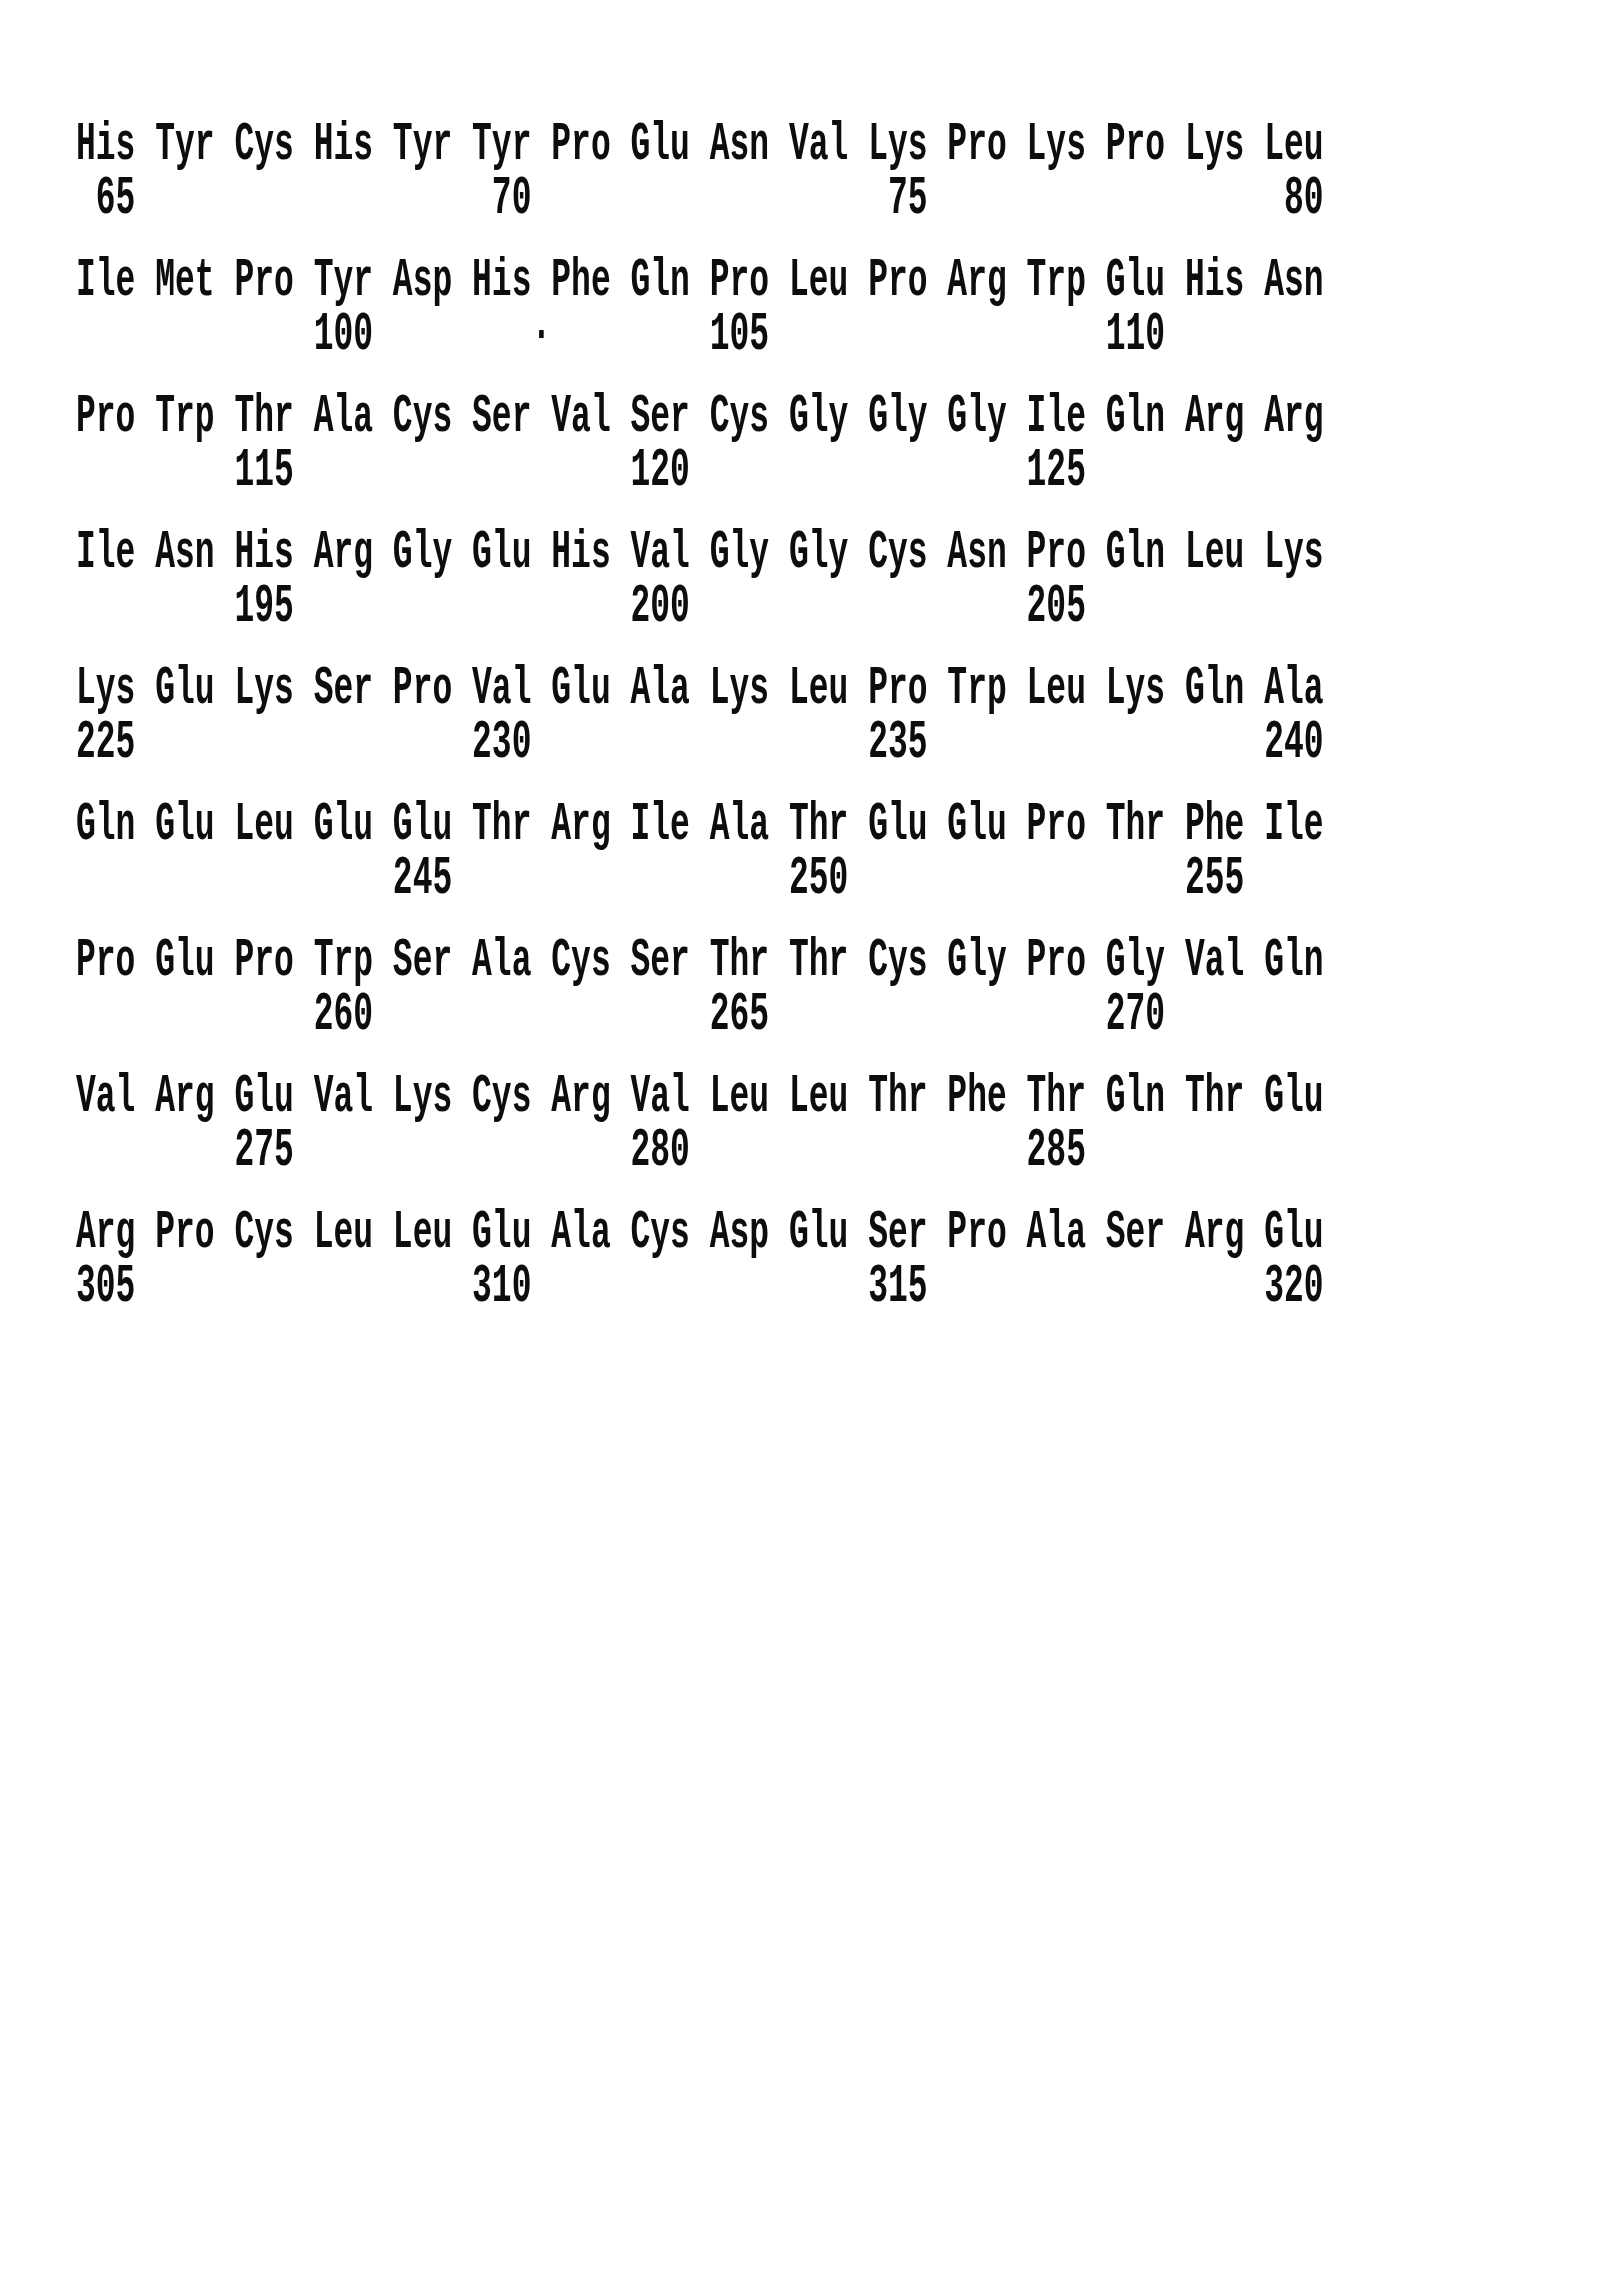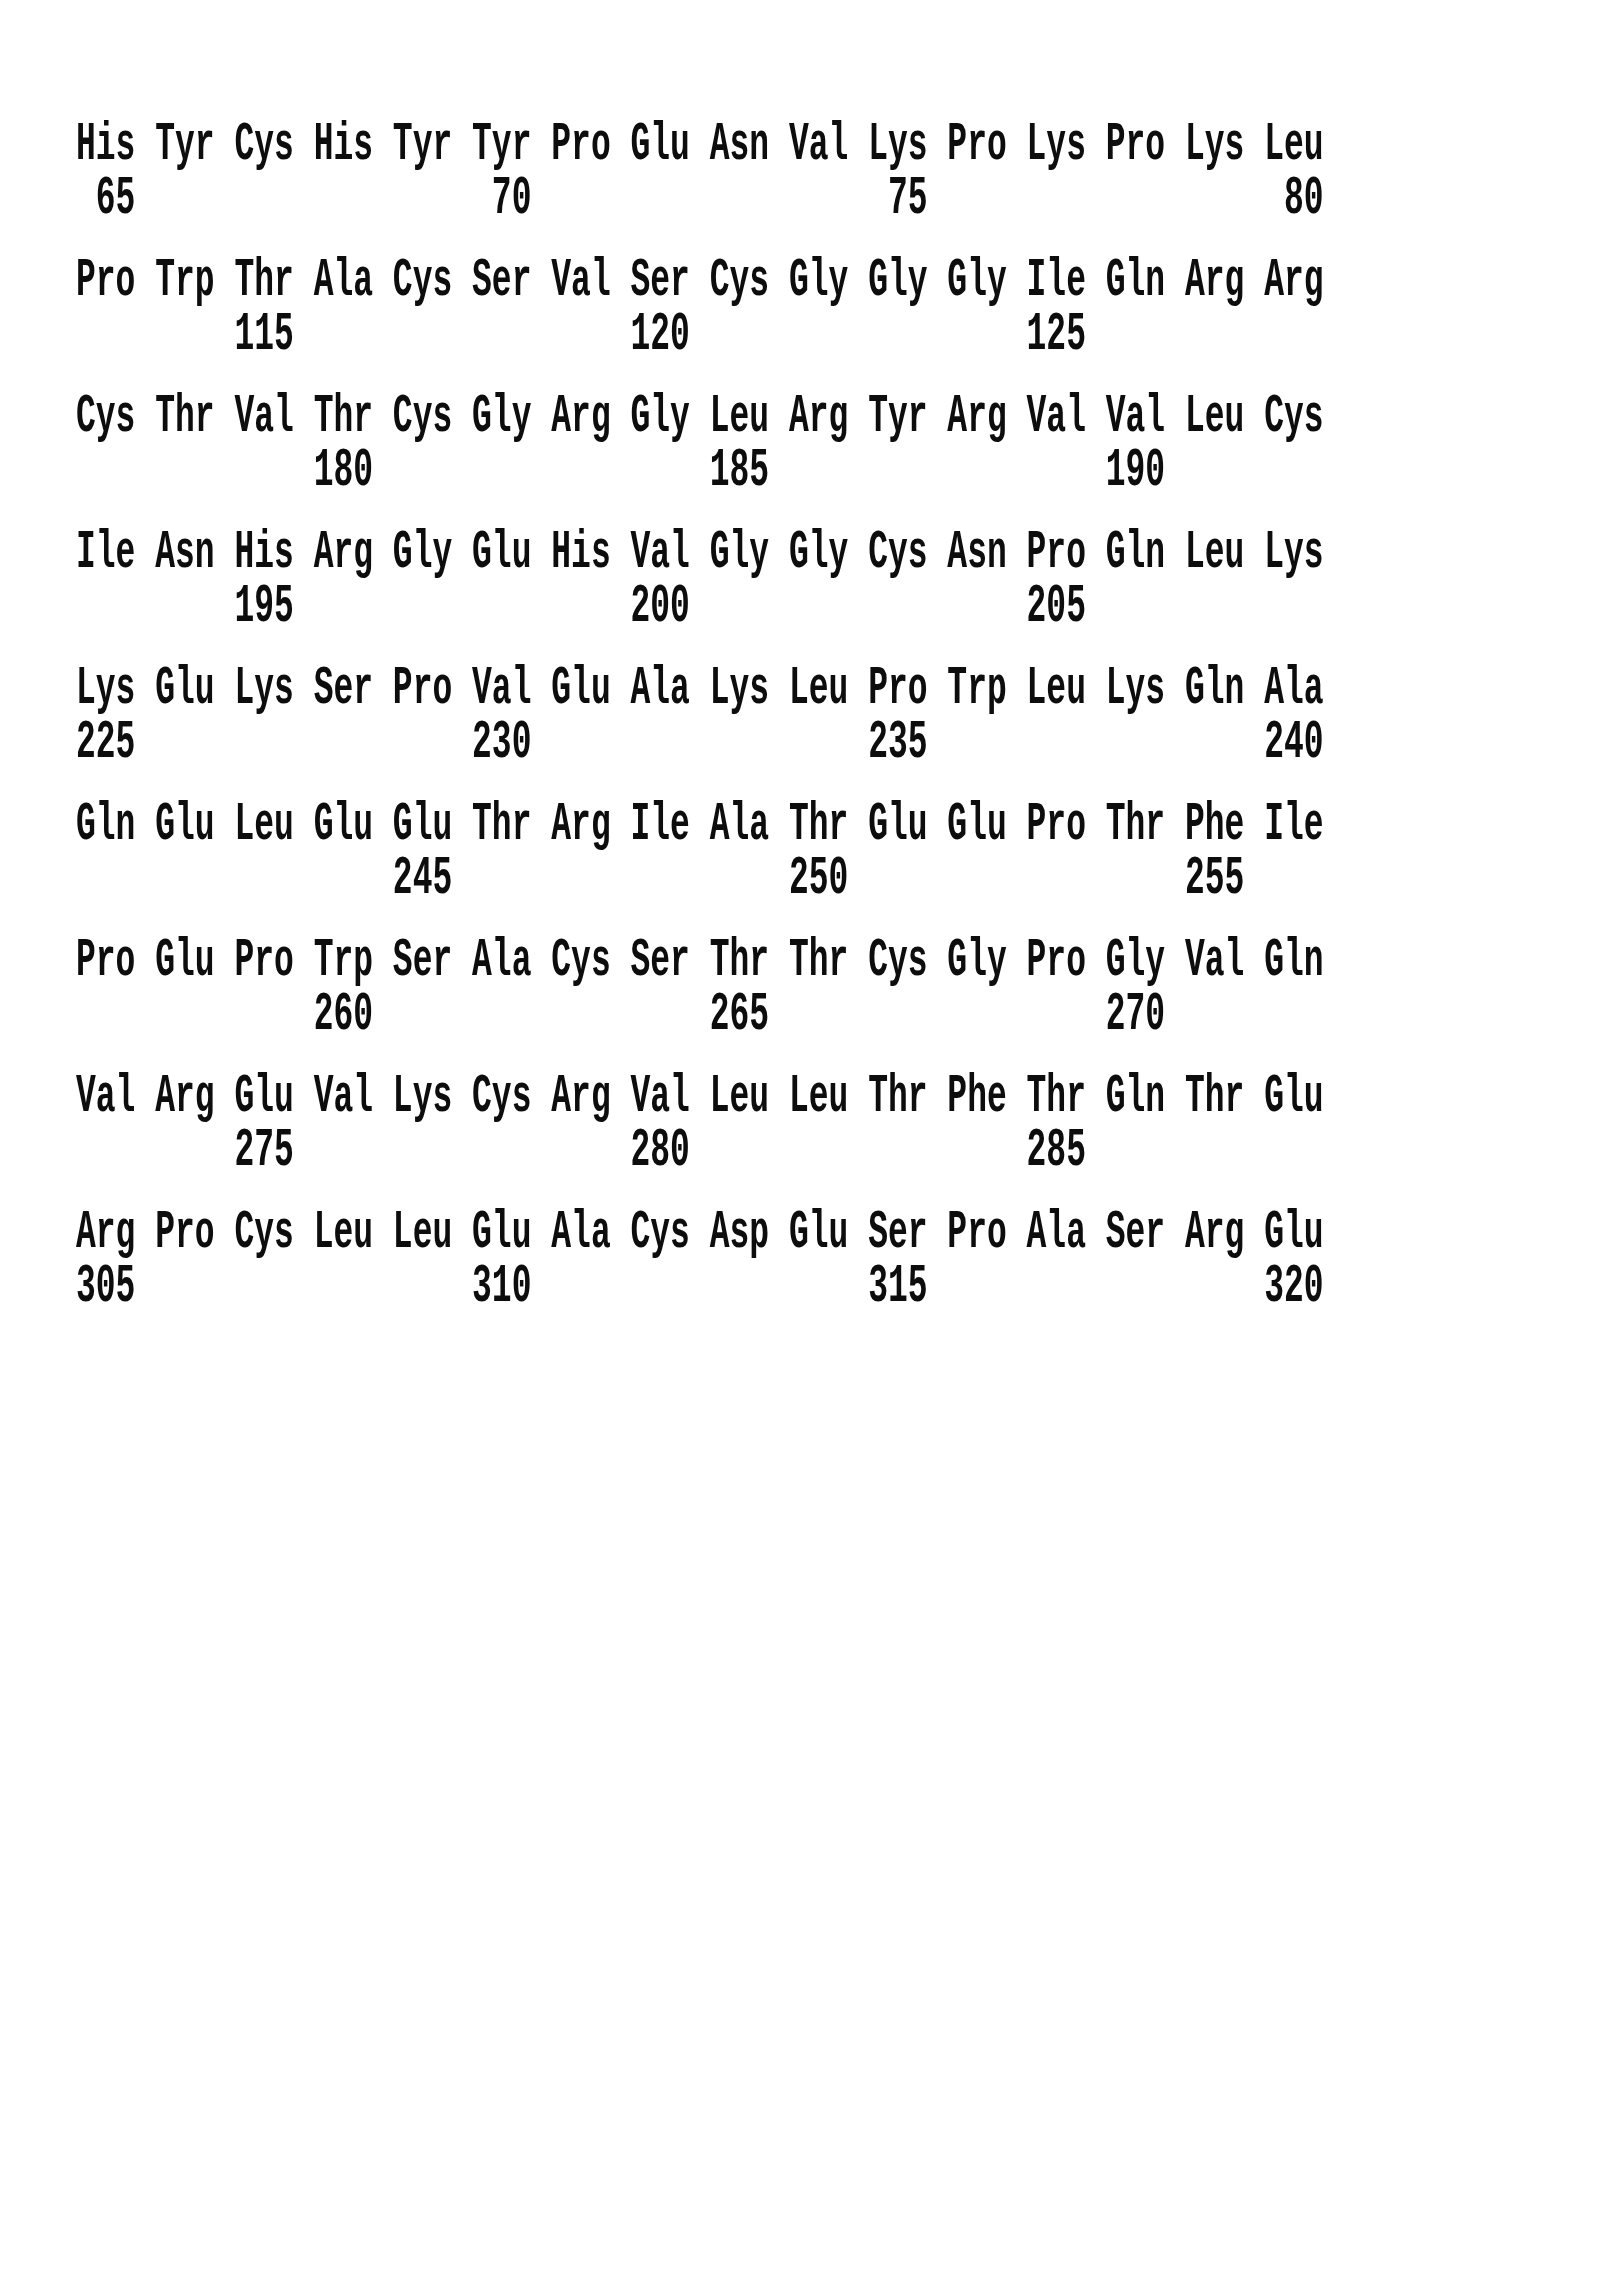--- a/index.html
+++ b/index.html
@@ -43,26 +43,26 @@
 </head>
 <body style="color: rgb(13, 13, 13); background: rgb(255, 255, 255);">
 
 <div class="sheet">
   <div class="rows">
       <div class="seq-row">
         <div class="line aa-line">His Tyr Cys His Tyr Tyr Pro Glu Asn Val Lys Pro Lys Pro Lys Leu</div>
         <div class="line num-line"> 65                  70                  75                  80</div>
       </div>
       <div class="seq-row">
+        <div class="line aa-line">Ile Met Pro Tyr Asp His Phe Gln Pro Leu Pro Arg Trp Glu His Asn</div>
+        <div class="line num-line">            100        ·        105                 110        </div>
+      </div>
+      <div class="seq-row">
         <div class="line aa-line">Pro Trp Thr Ala Cys Ser Val Ser Cys Gly Gly Gly Ile Gln Arg Arg</div>
         <div class="line num-line">        115                 120                 125            </div>
-      </div>
-      <div class="seq-row">
-        <div class="line aa-line">Cys Thr Val Thr Cys Gly Arg Gly Leu Arg Tyr Arg Val Val Leu Cys</div>
-        <div class="line num-line">            180                 185                 190        </div>
       </div>
       <div class="seq-row">
         <div class="line aa-line">Ile Asn His Arg Gly Glu His Val Gly Gly Cys Asn Pro Gln Leu Lys</div>
         <div class="line num-line">        195                 200                 205            </div>
       </div>
       <div class="seq-row">
         <div class="line aa-line">Lys Glu Lys Ser Pro Val Glu Ala Lys Leu Pro Trp Leu Lys Gln Ala</div>
         <div class="line num-line">225                 230                 235                 240</div>
       </div>
       <div class="seq-row">

